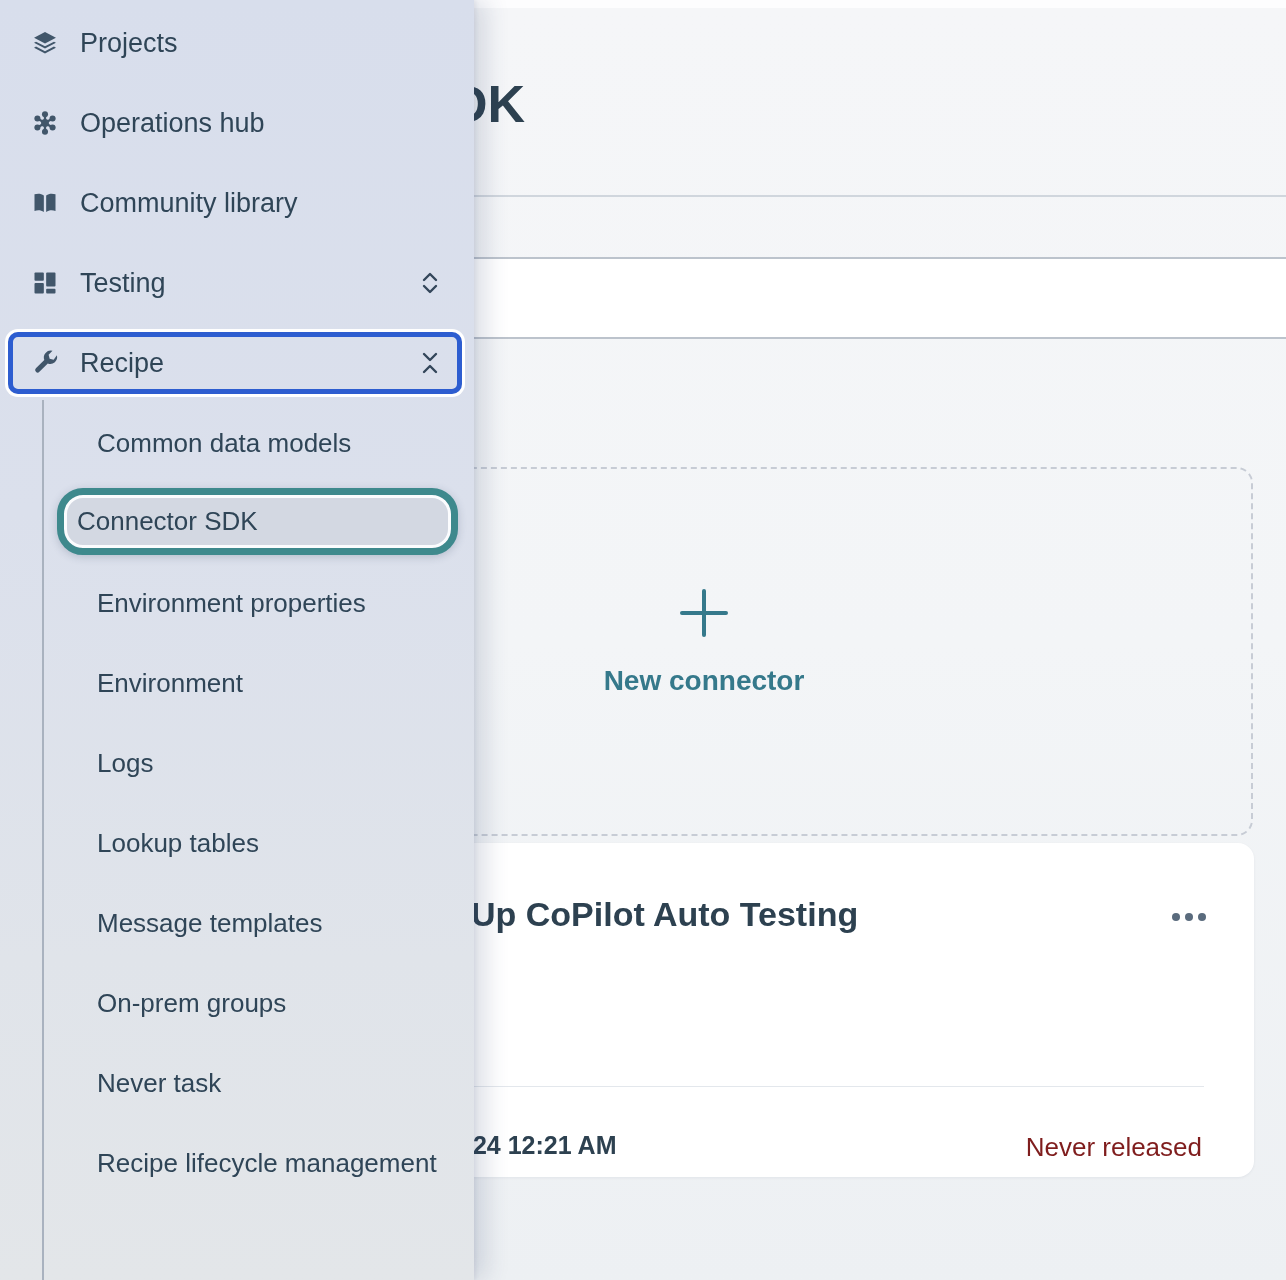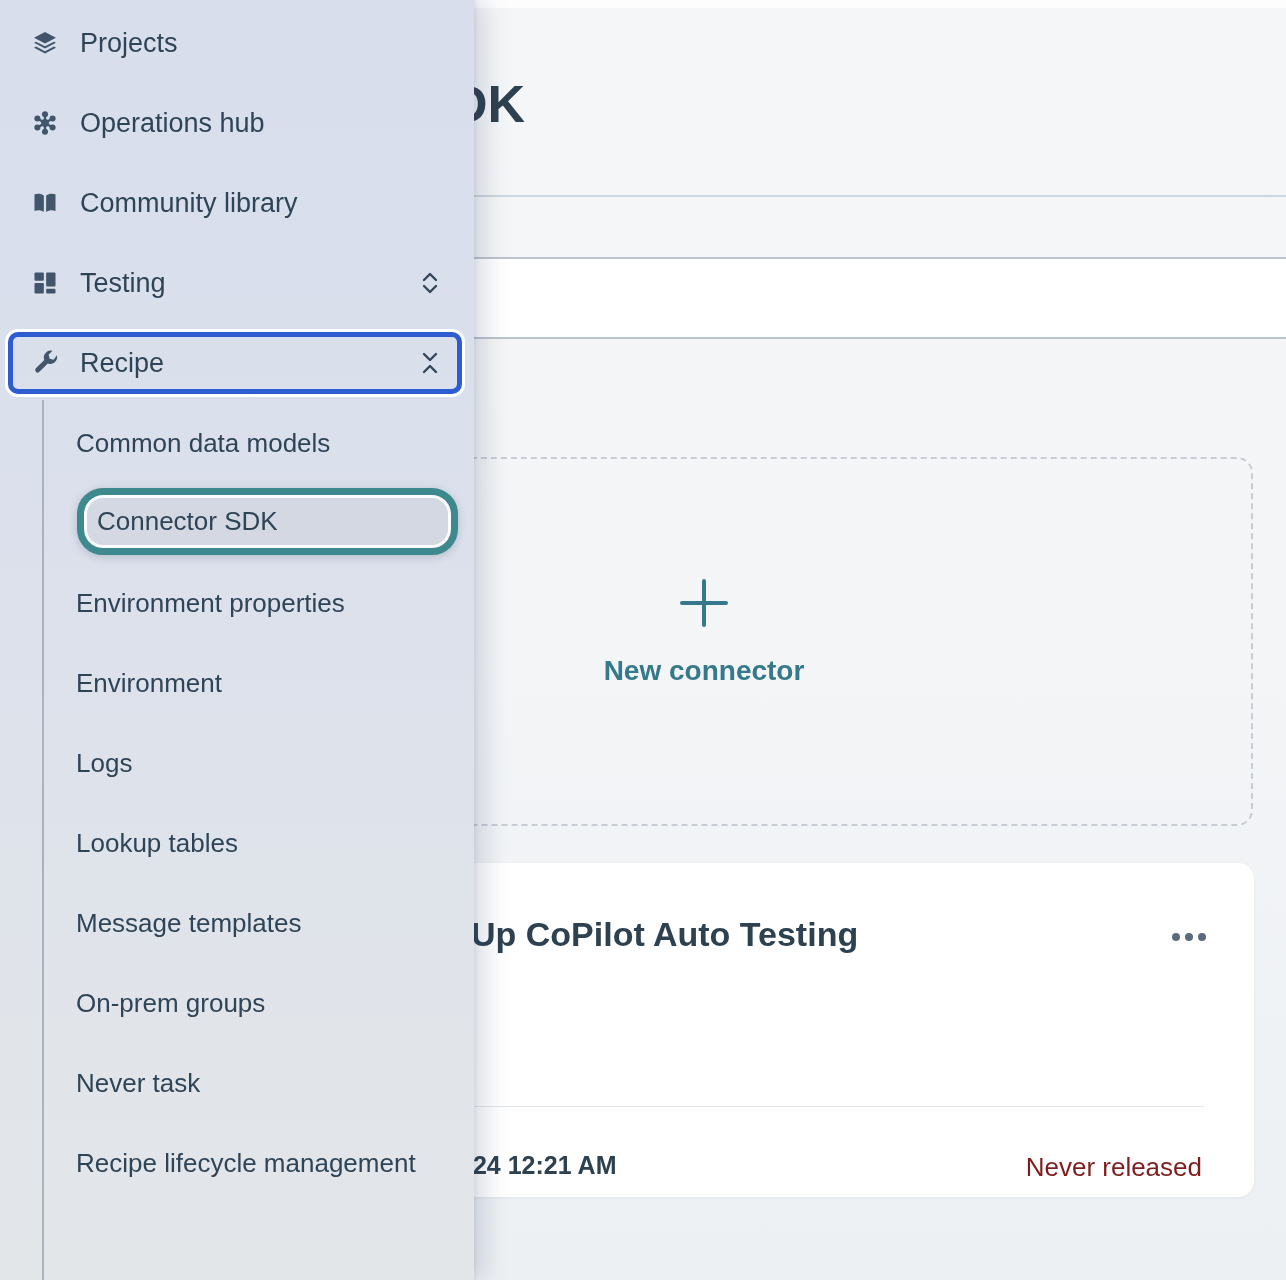--- a/index.html
+++ b/index.html
@@ -21,33 +21,33 @@
     position:absolute;top:66px;right:761px;margin:0;
     font-size:52px;font-weight:700;color:#2d4150;white-space:nowrap;
   }
   .divider{position:absolute;left:0;right:0;height:2px;}
   .divider.d1{top:187px;background:#d0d6dd;}
   .divider.d2{top:249px;background:#bcc3cc;}
   .divider.d3{top:329px;background:#bcc3cc;}
   .search-row{position:absolute;left:0;right:0;top:251px;height:78px;background:#ffffff;}
   
   .dashed-tile{
-    position:absolute;left:155px;top:449px;width:1098px;height:369px;
+    position:absolute;left:155px;top:459px;width:1098px;height:369px;
     border:2px dashed #c7ccd5;border-radius:16px;box-sizing:border-box;
     cursor:pointer;
   }
   .plus-wrap{position:absolute;left:0;right:0;top:118px;height:56px;text-align:center;}
   .plus-wrap svg{display:inline-block;}
   .nc-label{
     position:absolute;left:0;right:0;top:196px;text-align:center;
     font-size:28px;font-weight:700;color:#35798b;
   }
   
   .card{
-    position:absolute;left:155px;top:855px;width:1099px;height:334px;
+    position:absolute;left:155px;top:835px;width:1099px;height:334px;
     background:#ffffff;border-radius:16px;
     box-shadow:0 1px 3px rgba(20,35,60,.06);
     cursor:pointer;
   }
   .card-title{
     position:absolute;left:316px;top:52px;margin:0;white-space:nowrap;
     font-size:34px;font-weight:700;color:#2d4150;
   }
   .ellipsis{position:absolute;right:48px;top:70px;display:flex;gap:5px;cursor:pointer;}
   .ellipsis span{width:8px;height:8px;border-radius:50%;background:#5a6b7d;}
@@ -75,21 +75,21 @@
   .srow .icon{width:30px;height:30px;display:flex;align-items:center;justify-content:center;flex:0 0 30px;}
   .srow .lbl{margin-left:20px;font-size:27px;font-weight:500;color:#2f4557;white-space:nowrap;position:relative;z-index:2;}
   .srow .chev{position:absolute;right:34px;top:50%;transform:translateY(-50%);z-index:2;display:flex;}
   .srow .icon{position:relative;z-index:2;}
   .focus-ring{
     position:absolute;left:8px;right:12px;top:9px;bottom:9px;z-index:1;
     border:5px solid #2d5dd0;border-radius:10px;box-sizing:border-box;
     box-shadow:0 0 0 3px #ffffff;
   }
   .indent-guide{position:absolute;left:42px;top:400px;bottom:0;width:2px;background:#a9b2bf;}
-  .srow.sub{padding-left:56px;margin-left:20px;}
+  .srow.sub{padding-left:97px;}
   .srow.sub .lbl{margin-left:0;font-weight:400;font-size:26px;}
   .pill{
     position:absolute;left:57px;right:16px;top:5px;height:67px;box-sizing:border-box;
     background:#d3d8e2;border:7px solid #3e898d;border-radius:26px;
     box-shadow:inset 0 0 0 3px #fbfcfe,0 2px 8px rgba(40,60,90,.22);
     display:flex;align-items:center;padding-left:13px;
   }
   .pill .lbl{font-weight:700;font-size:27px;color:#2f4557;white-space:nowrap;}
   svg.sicon{fill:#41566a;}
   svg.stroke{fill:none;stroke:#33465a;stroke-width:2.4;stroke-linecap:round;stroke-linejoin:round;}

